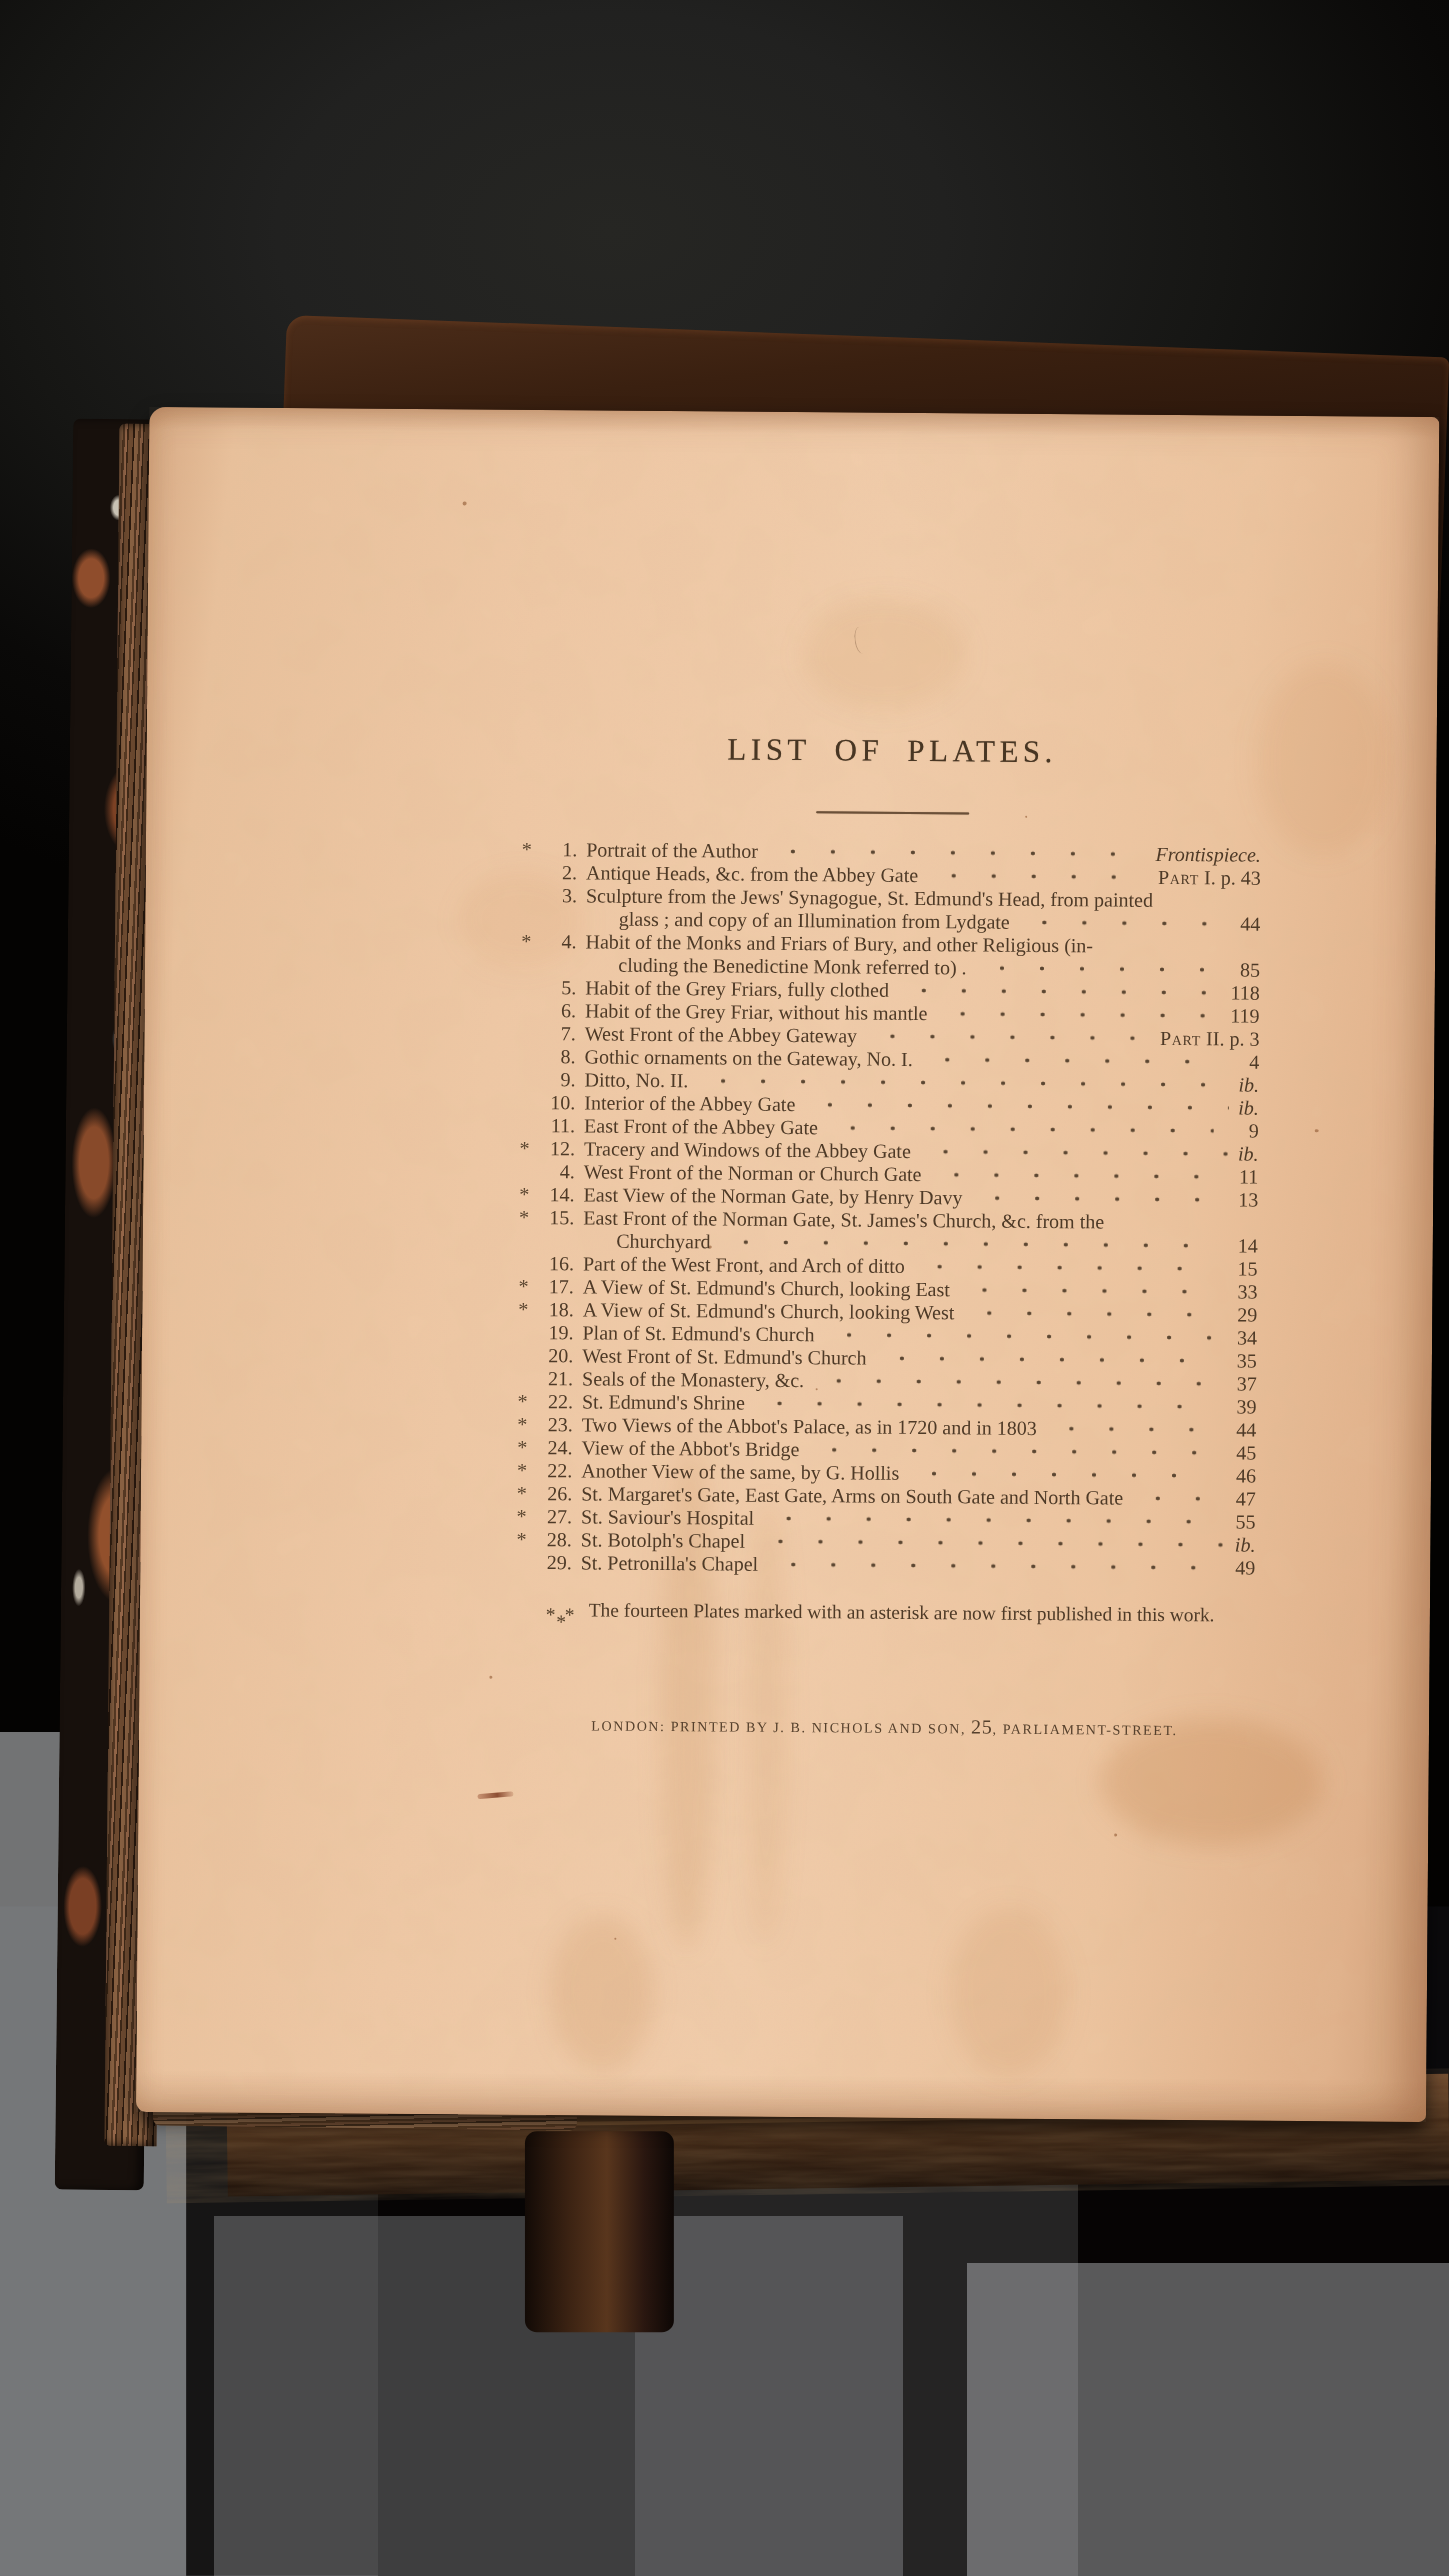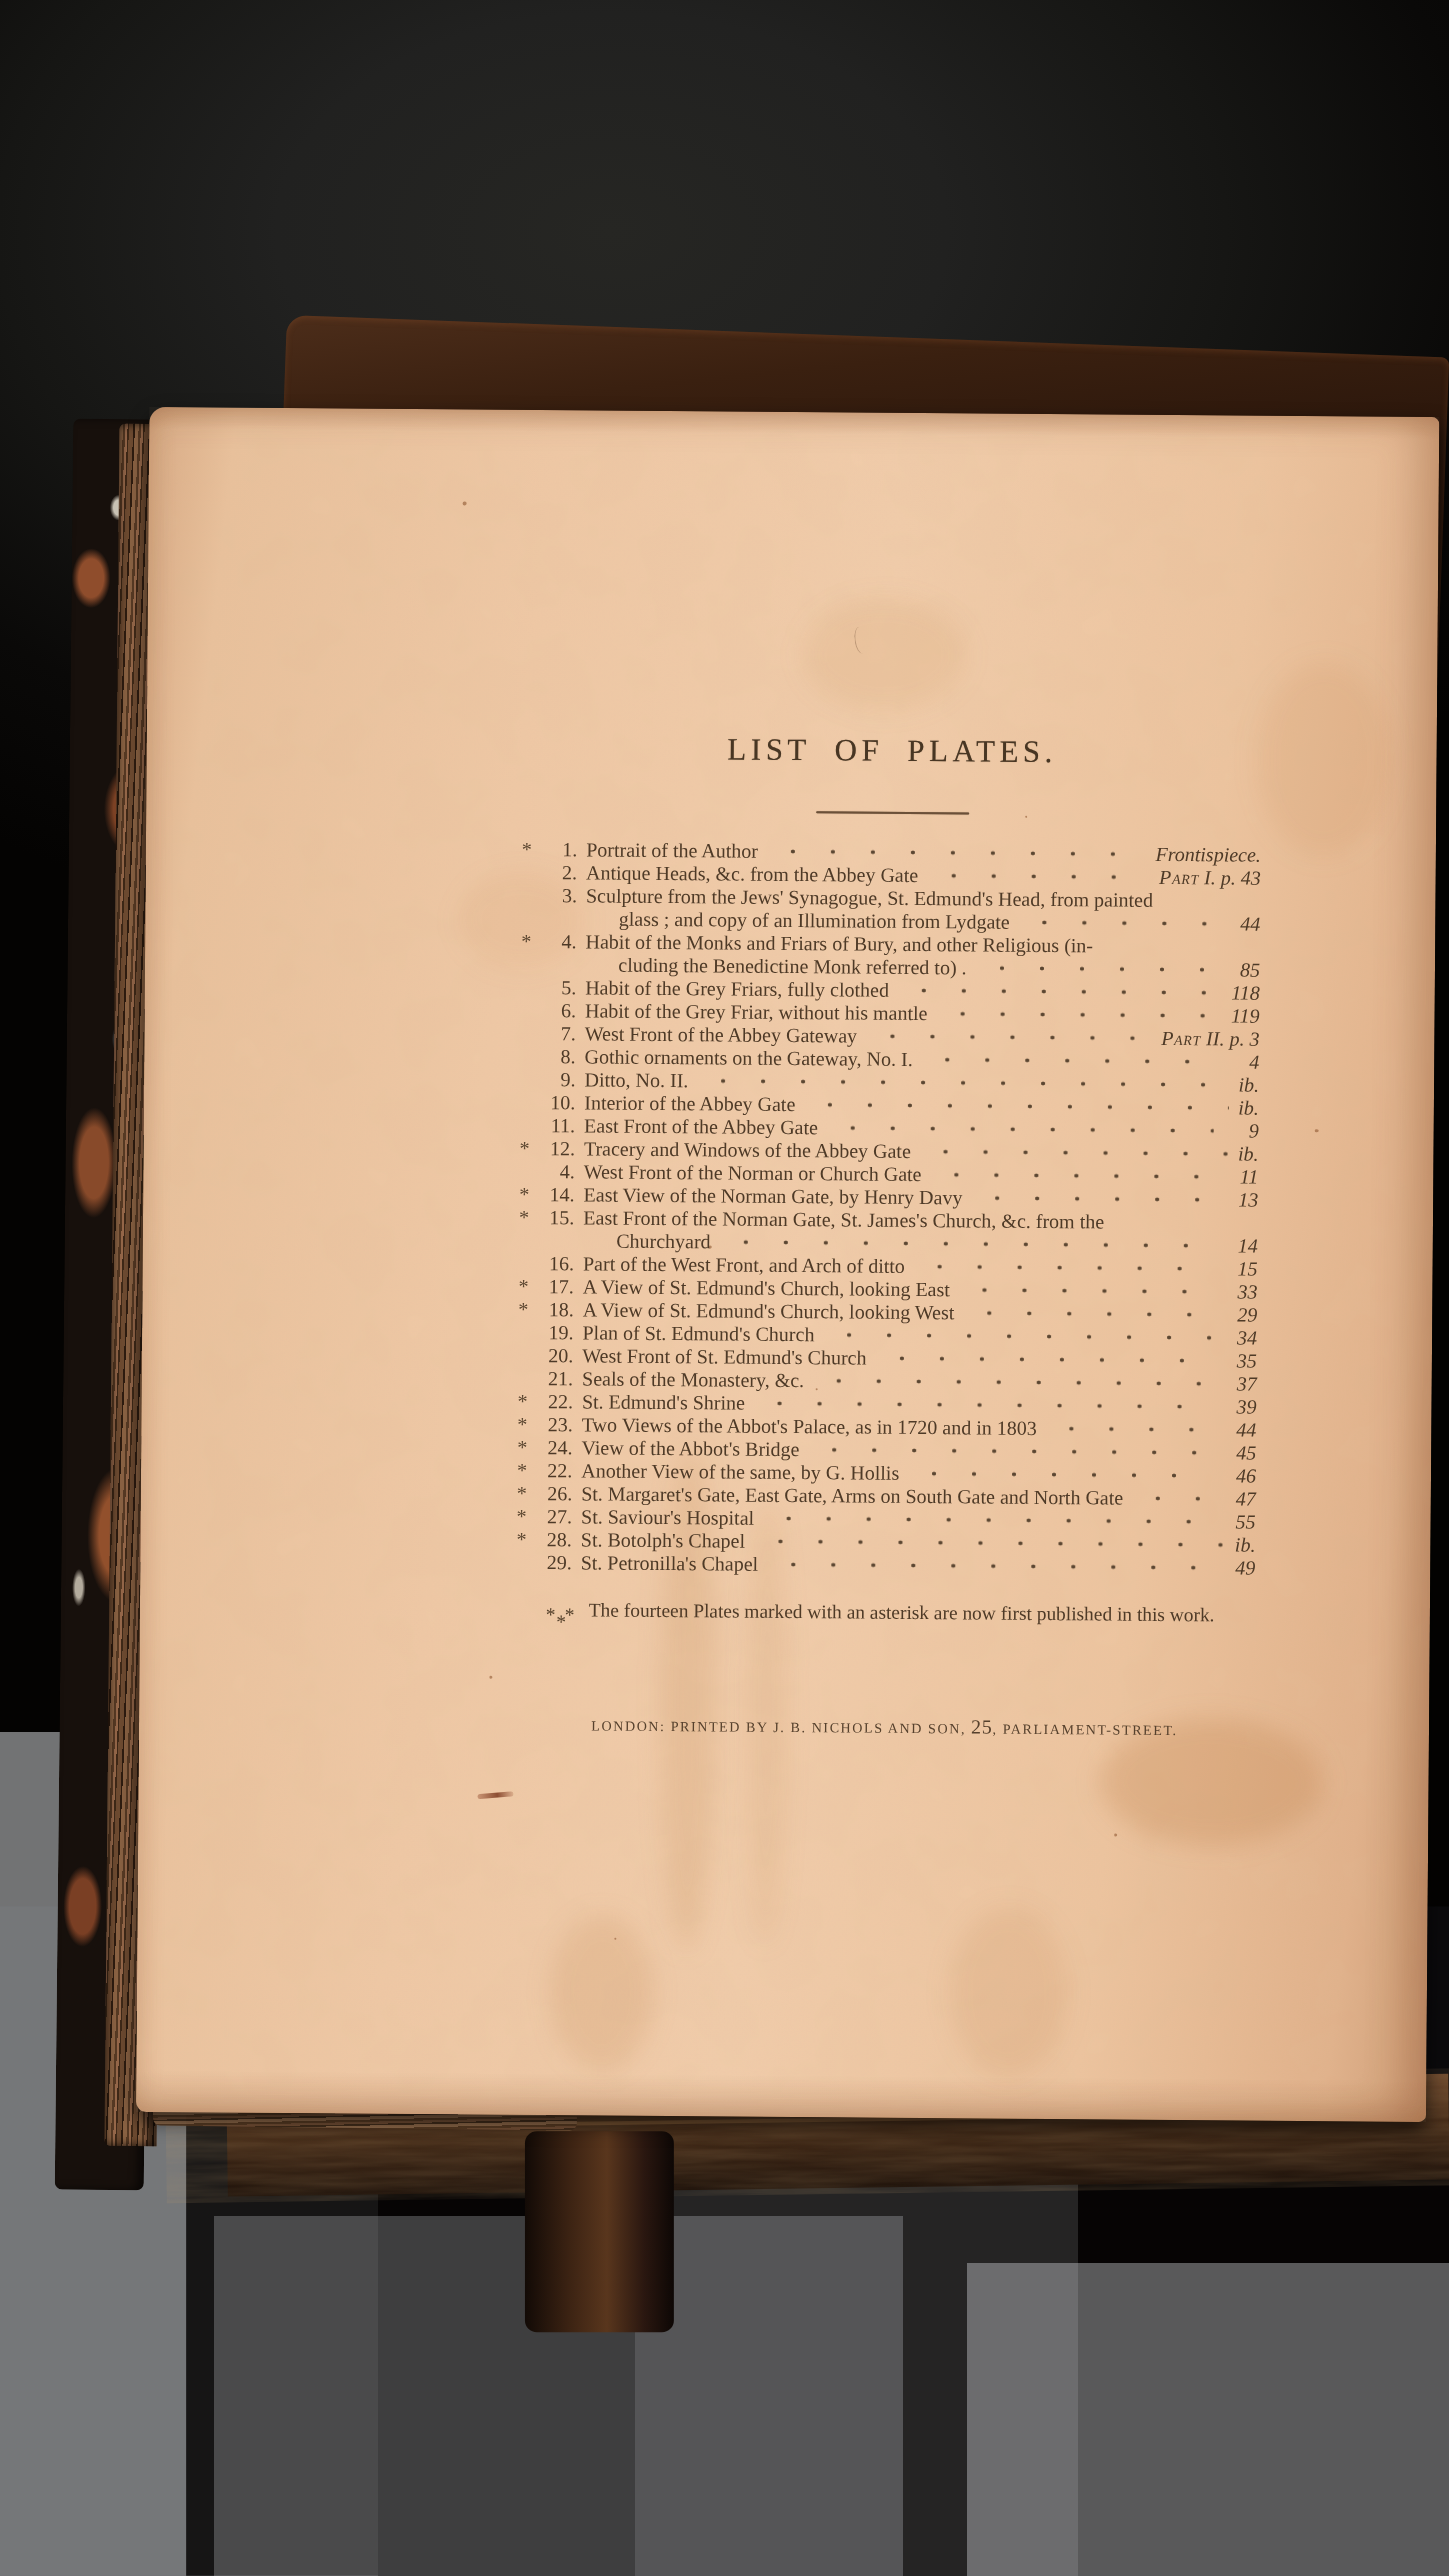--- a/index.html
+++ b/index.html
@@ -61,21 +61,21 @@
   .plates{position:absolute;top:428px;left:0;width:100%;font-size:20px;}
   .row{display:flex;align-items:baseline;height:23px;line-height:23px;white-space:nowrap;}
   .row>span{flex-shrink:0;}
   .star{width:19.4px;color:#5a452f;}
   .num{width:36px;text-align:right;}
   .txt{padding-left:9px;}
   .txt.cont{padding-left:42px;}
   .leader{flex:1 1 auto;min-width:13.4px;margin:0 9px 0 15px;align-self:stretch;
     background-image:radial-gradient(circle,rgba(84,64,44,.95) 1.7px,rgba(84,64,44,0) 2.2px);
     background-size:40px 23px;background-position:0 62%;background-repeat:repeat-x;}
-  .pg{text-align:right;font-style:italic;}
+  .pg{text-align:right;}
   .pg.italic{font-style:italic;text-align:center;}
   .sc{font-variant:small-caps;letter-spacing:0.7px;}
   .footnote{position:absolute;top:1189px;left:30px;width:700px;font-size:19.4px;line-height:22.3px;
     display:flex;align-items:baseline;white-space:nowrap;}
   .asterism{display:inline-flex;flex-direction:column;align-items:center;line-height:11.2px;
     margin-right:12px;position:relative;top:4.5px;font-size:19.4px;color:#54402b;}
   .asterism span:first-child{letter-spacing:2.2px;}
   .asterism span:last-child{margin-top:-3.7px;}
   .imprint{position:absolute;top:1302px;left:0;width:100%;text-align:center;
     font-size:14px;letter-spacing:1.6px;color:#56412d;white-space:nowrap;}

